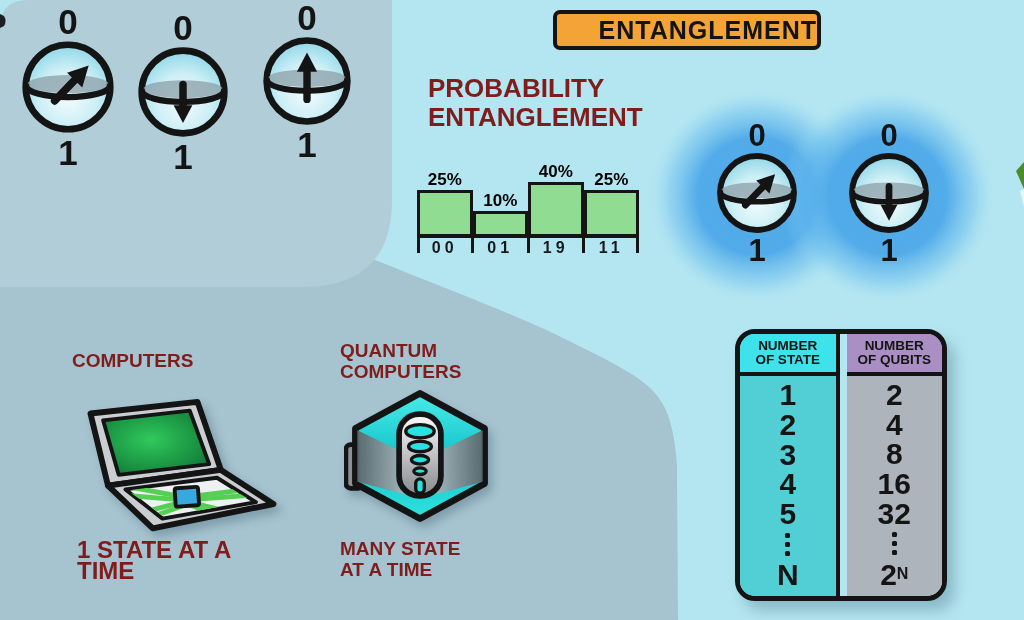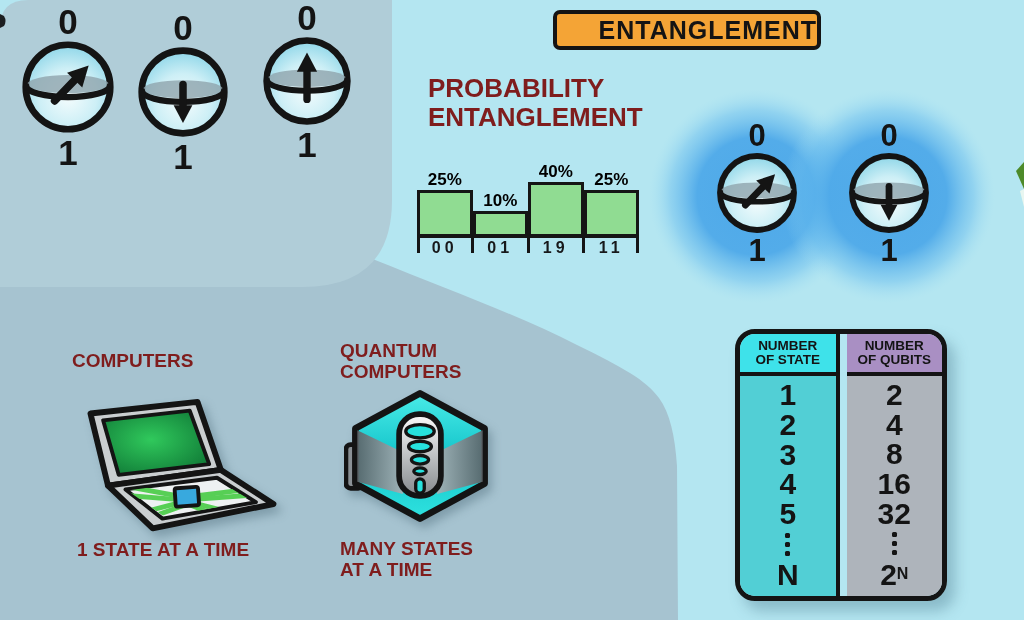--- a/index.html
+++ b/index.html
@@ -32,21 +32,21 @@
 
   .e1{left:711px;top:120px;width:92px;}
   .e2{left:843px;top:120px;width:92px;}
   .e1 .q-label,.e2 .q-label{font-size:31px;}
 
   
   .twolines{position:absolute;font-weight:700;color:#7f1d1d;}
   .combined-caption{left:6px;top:198px;width:360px;font-size:21px;line-height:23px;}
   .prob-title{left:428px;top:74px;width:214px;font-size:26px;line-height:29px;}
   .classical-title{left:72px;top:350px;width:160px;font-size:19px;line-height:21px;}
-  .classical-caption{left:77px;top:539px;width:200px;font-size:19px;line-height:21px;}
+  .classical-caption{left:77px;top:539px;width:200px;font-size:24px;line-height:21px;}
   .quantum-title{left:340px;top:340px;width:160px;font-size:19px;line-height:21px;}
   .quantum-caption{left:340px;top:538px;width:160px;font-size:19px;line-height:21px;}
 
   
   .chart{position:absolute;left:417px;top:150px;width:222px;}
   .bars{display:flex;align-items:flex-end;height:88px;border-bottom:4px solid #151515;}
   .bar-group{flex:1;display:flex;flex-direction:column;align-items:center;justify-content:flex-end;height:100%;}
   .bar-pct{font-size:17px;font-weight:800;line-height:1;margin-bottom:2px;color:#000000;margin-top:13px;}
   .bar{width:100%;background:#90dc92;border:3px solid #151515;border-bottom:none;}
   .ticks{position:relative;display:flex;height:17px;}
@@ -280,21 +280,21 @@
     <g fill="#27e2de" stroke="#141414" stroke-width="3.5">
       <ellipse cx="80" cy="44" rx="15" ry="7"></ellipse>
       <ellipse cx="80" cy="60" rx="12" ry="5.5"></ellipse>
       <ellipse cx="80" cy="74" rx="9" ry="4.5"></ellipse>
       <ellipse cx="80" cy="86" rx="6.5" ry="3.5"></ellipse>
       <rect x="75.5" y="94" width="9" height="15" rx="4.5"></rect>
     </g>
   </svg>
 
   <div class="twolines quantum-caption">
-    <span style="display:block">MANY STATES</span>
+    <span style="display:block">MANY STATE</span>
     <span style="display:block">AT A TIME</span>
   </div>
 
   <div class="qtable">
     <div class="qt-col left">
       <div class="qt-head">
         <span>NUMBER</span>
         <span>OF STATE</span>
       </div>
       <div class="qt-body">

